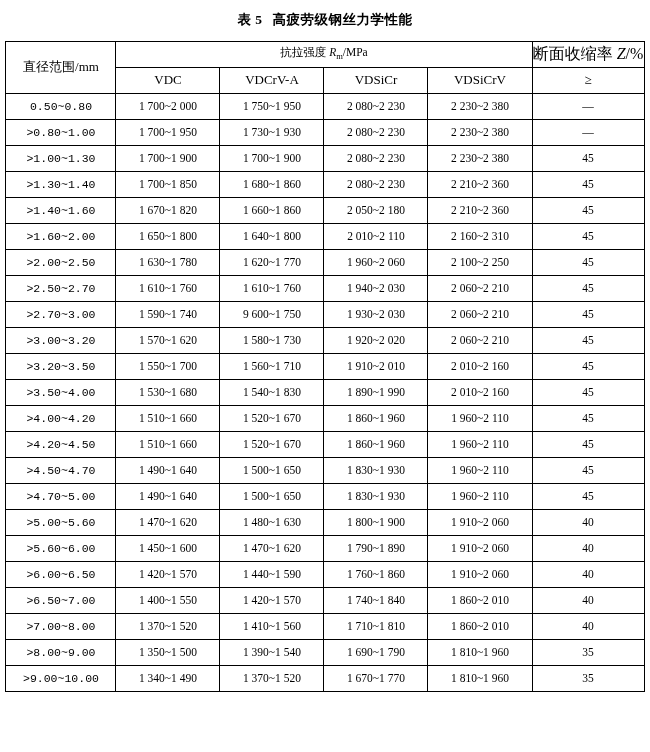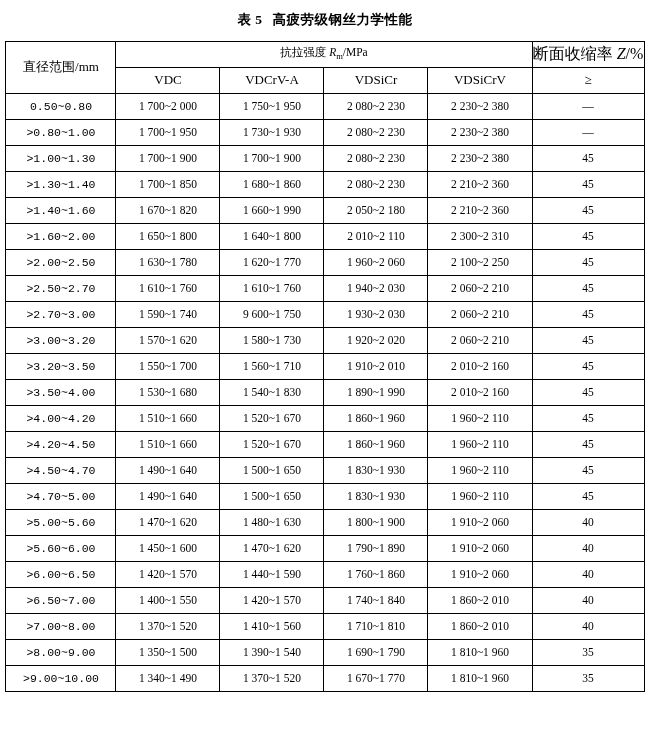--- a/index.html
+++ b/index.html
@@ -154,31 +154,31 @@
           <td class="dia-cell">&gt;1.30~1.40</td>
           <td class="val-cell">1 700~1 850</td>
           <td class="val-cell">1 680~1 860</td>
           <td class="val-cell">2 080~2 230</td>
           <td class="val-cell">2 210~2 360</td>
           <td class="val-cell">45</td>
         </tr>
         <tr>
           <td class="dia-cell">&gt;1.40~1.60</td>
           <td class="val-cell">1 670~1 820</td>
-          <td class="val-cell">1 660~1 990</td>
+          <td class="val-cell">1 660~1 860</td>
           <td class="val-cell">2 050~2 180</td>
           <td class="val-cell">2 210~2 360</td>
           <td class="val-cell">45</td>
         </tr>
         <tr>
           <td class="dia-cell">&gt;1.60~2.00</td>
           <td class="val-cell">1 650~1 800</td>
           <td class="val-cell">1 640~1 800</td>
           <td class="val-cell">2 010~2 110</td>
-          <td class="val-cell">2 300~2 310</td>
+          <td class="val-cell">2 160~2 310</td>
           <td class="val-cell">45</td>
         </tr>
         <tr>
           <td class="dia-cell">&gt;2.00~2.50</td>
           <td class="val-cell">1 630~1 780</td>
           <td class="val-cell">1 620~1 770</td>
           <td class="val-cell">1 960~2 060</td>
           <td class="val-cell">2 100~2 250</td>
           <td class="val-cell">45</td>
         </tr>

